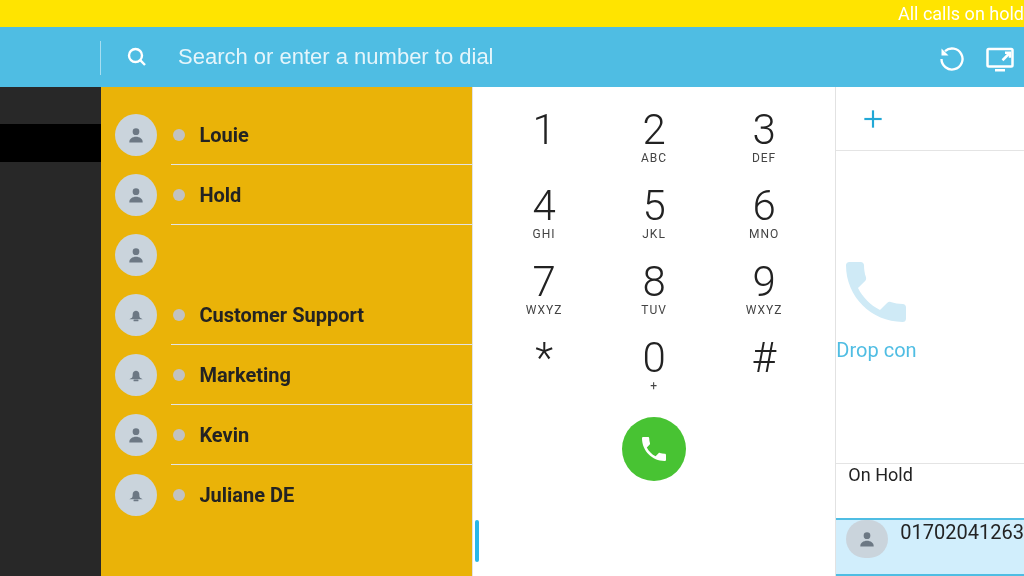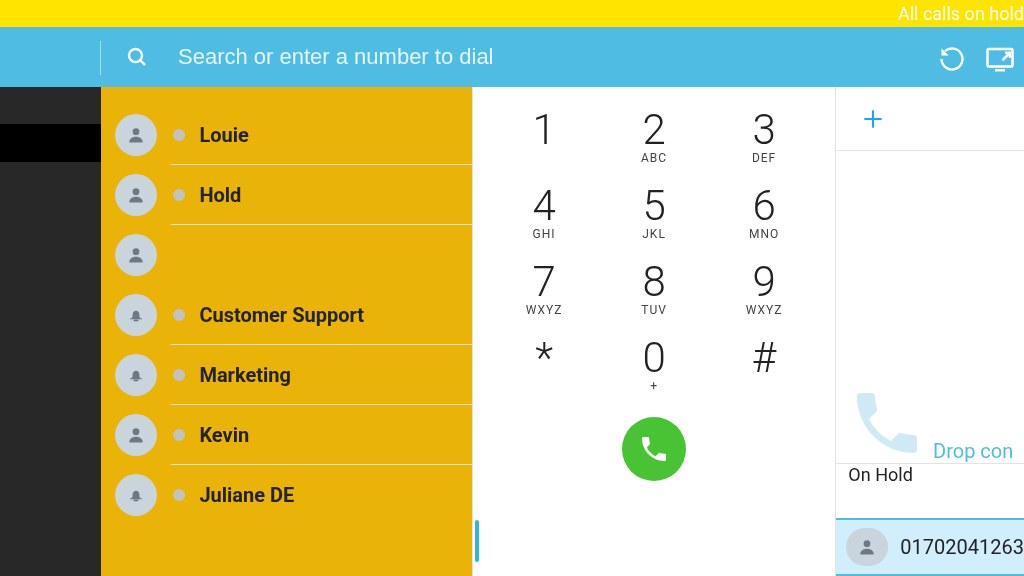--- a/index.html
+++ b/index.html
@@ -75,28 +75,28 @@
     display:flex; align-items:center; justify-content:center; margin-top:4px; cursor:pointer;
   }
   .callbtn svg { fill:#fff; width:32px; height:32px; }
 
   .rightpane {
     flex:1; height:100%; background:#fff; border-left:1px solid #e2e2e2; position:relative; display:flex; flex-direction:column;
   }
   .rightpane .addrow { height:64px; display:flex; align-items:center; padding-left:24px; border-bottom:1px solid #e4e4e4; }
   .addrow .plus { color:#22a8d6; font-size:28px; cursor:pointer;}
   .dropzone {
-    flex:1; display:flex; align-items:flex-end; justify-content:center; gap:6px;
+    flex:1; display:flex; flex-direction:column; align-items:flex-start; justify-content:center; gap:6px;
     color:#aee0f2; overflow:hidden; border-bottom:1px solid #e4e4e4;
   }
   .dropzone svg { width:80px; height:80px;}
   .dropzone .dz-label { color:#4fbde3; font-size:20px;  white-space:nowrap;}
   .onhold-head { height:54px; display:flex; padding-left:12px; font-size:18px; color:#222; }
   .onhold-call {
-    height:58px; display:flex; align-items:center; padding-left:10px;
+    height:58px; display:flex; padding-left:10px;
     border-top: 2px solid #4fbde3; border-bottom: 2px solid #4fbde3;
     background: #d1eefc; gap:12px;
   }
   .onhold-call .avatar { width:38px; height:38px; border-radius:19px;}
   .onhold-call .num { font-size:20px; color:#232323; white-space:nowrap; }
 
   svg { display:block; }
 </style>
 </head>
 <body>

